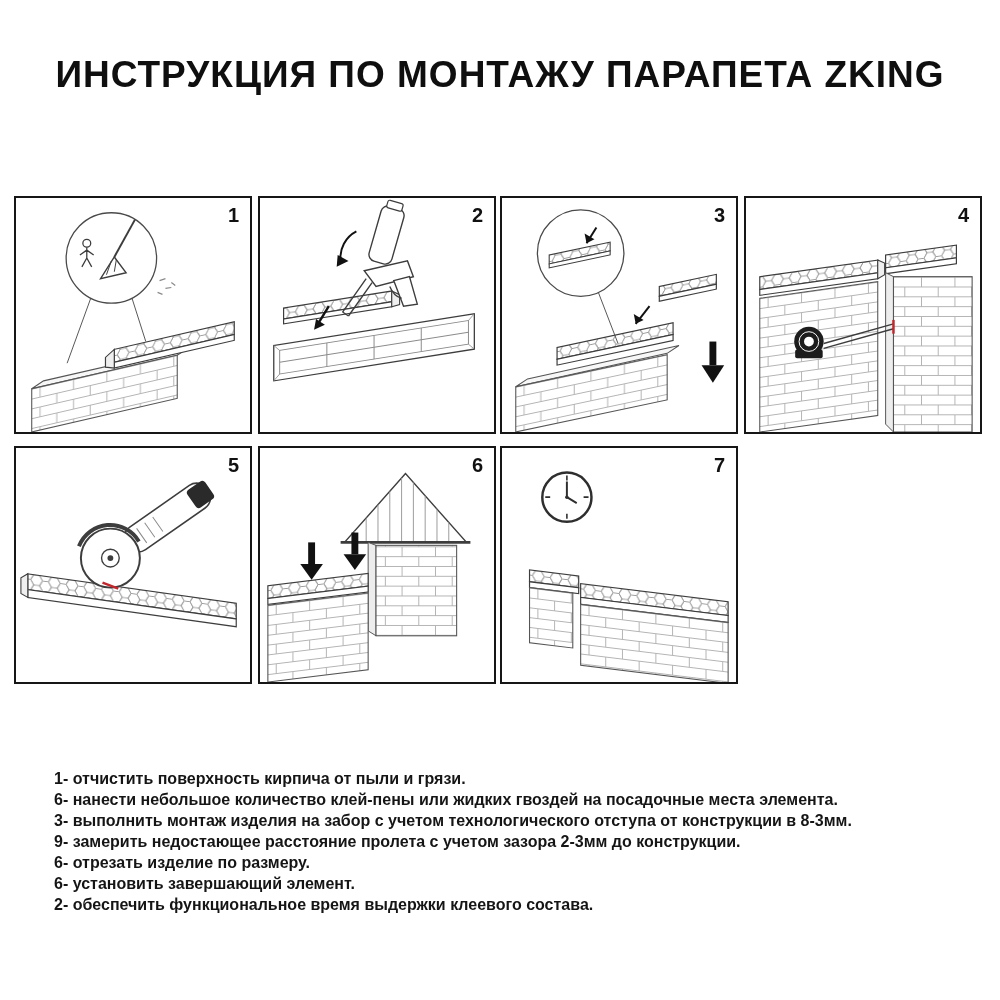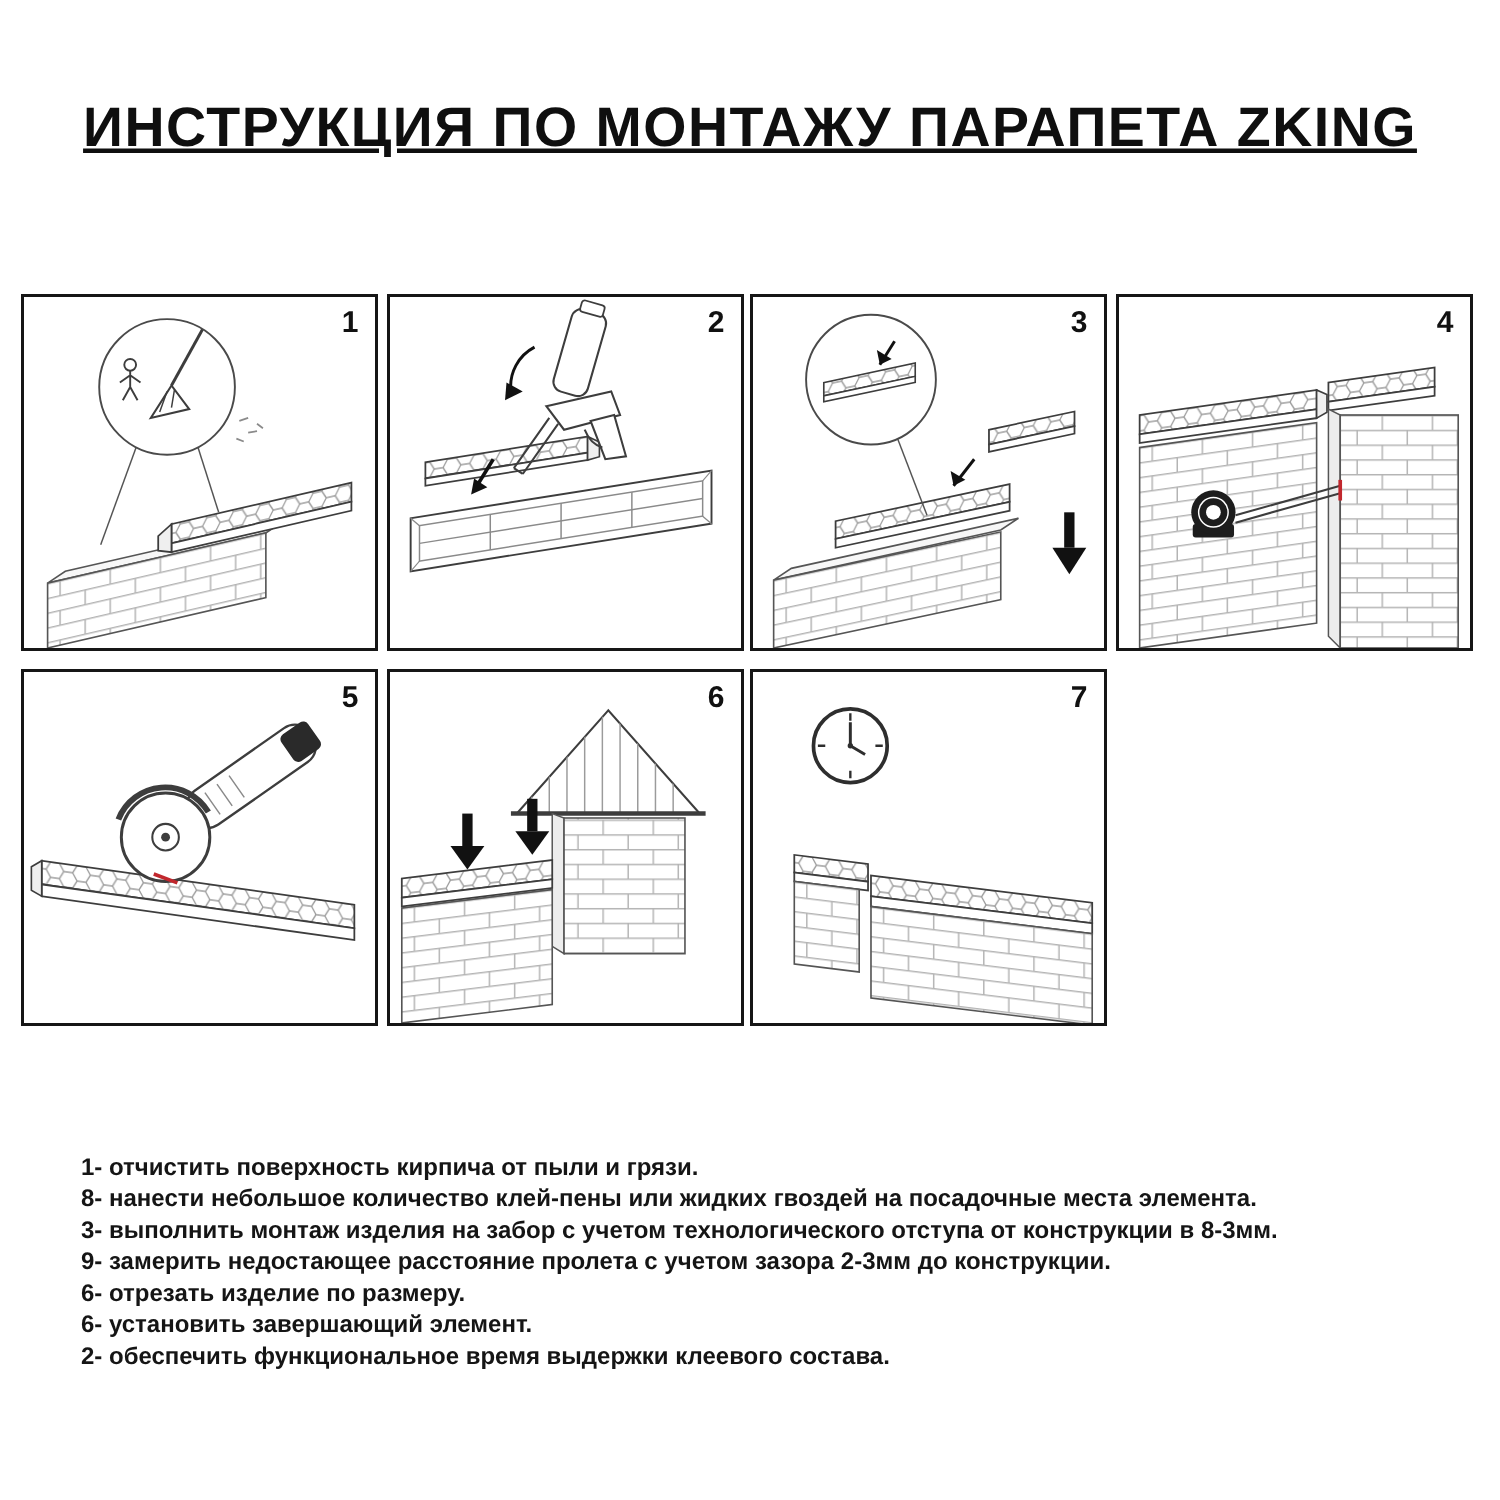--- a/index.html
+++ b/index.html
@@ -3,22 +3,22 @@
 <meta charset="utf-8">
 <style>
   * { margin:0; padding:0; box-sizing:border-box; }
   html,body { background:#ffffff; }
   body {
     width:1000px; height:1000px; position:relative; overflow:hidden;
     font-family:"Liberation Sans", sans-serif; color:#141414;
   }
   .page { position:absolute; inset:0; background:#ffffff; }
   .title {
-    position:absolute; top:64px; left:0; width:1000px; text-align:center;
-    font-size:37px; font-weight:bold; letter-spacing:1px; color:#0f0f0f; white-space:nowrap;text-decoration:underline;
+    position:absolute; top:54px; left:0; width:1000px; text-align:center;
+    font-size:37px; font-weight:bold; letter-spacing:1px; color:#0f0f0f; white-space:nowrap;
   }
   .panel {
     position:absolute; width:238px; height:238px;
     border:2px solid #161616; background:#ffffff;
   }
   .panel svg { position:absolute; left:0; top:0; width:234px; height:234px; }
   .num {
     position:absolute; top:6px; right:11px;
     font-size:20px; font-weight:bold; color:#111111;
   }
@@ -262,21 +262,21 @@
       </g>
       <g transform="translate(80,159) skewY(7)">
         <rect width="150" height="62" fill="url(#brick)" stroke="#555555" stroke-width="1.1"></rect>
       </g>
     </svg>
     <div class="num">7</div>
   </div>
 
   <div class="instructions">
     <div>1- отчистить поверхность кирпича от пыли и грязи.</div>
-    <div>8- нанести небольшое количество клей-пены или жидких гвоздей на посадочные места элемента.</div>
+    <div>6- нанести небольшое количество клей-пены или жидких гвоздей на посадочные места элемента.</div>
     <div>3- выполнить монтаж изделия на забор с учетом технологического отступа от конструкции в 8-3мм.</div>
     <div>9- замерить недостающее расстояние пролета с учетом зазора 2-3мм до конструкции.</div>
     <div>6- отрезать изделие по размеру.</div>
     <div>6- установить завершающий элемент.</div>
     <div>2- обеспечить функциональное время выдержки клеевого состава.</div>
   </div>
 
 </div>
 
 </body></html>

